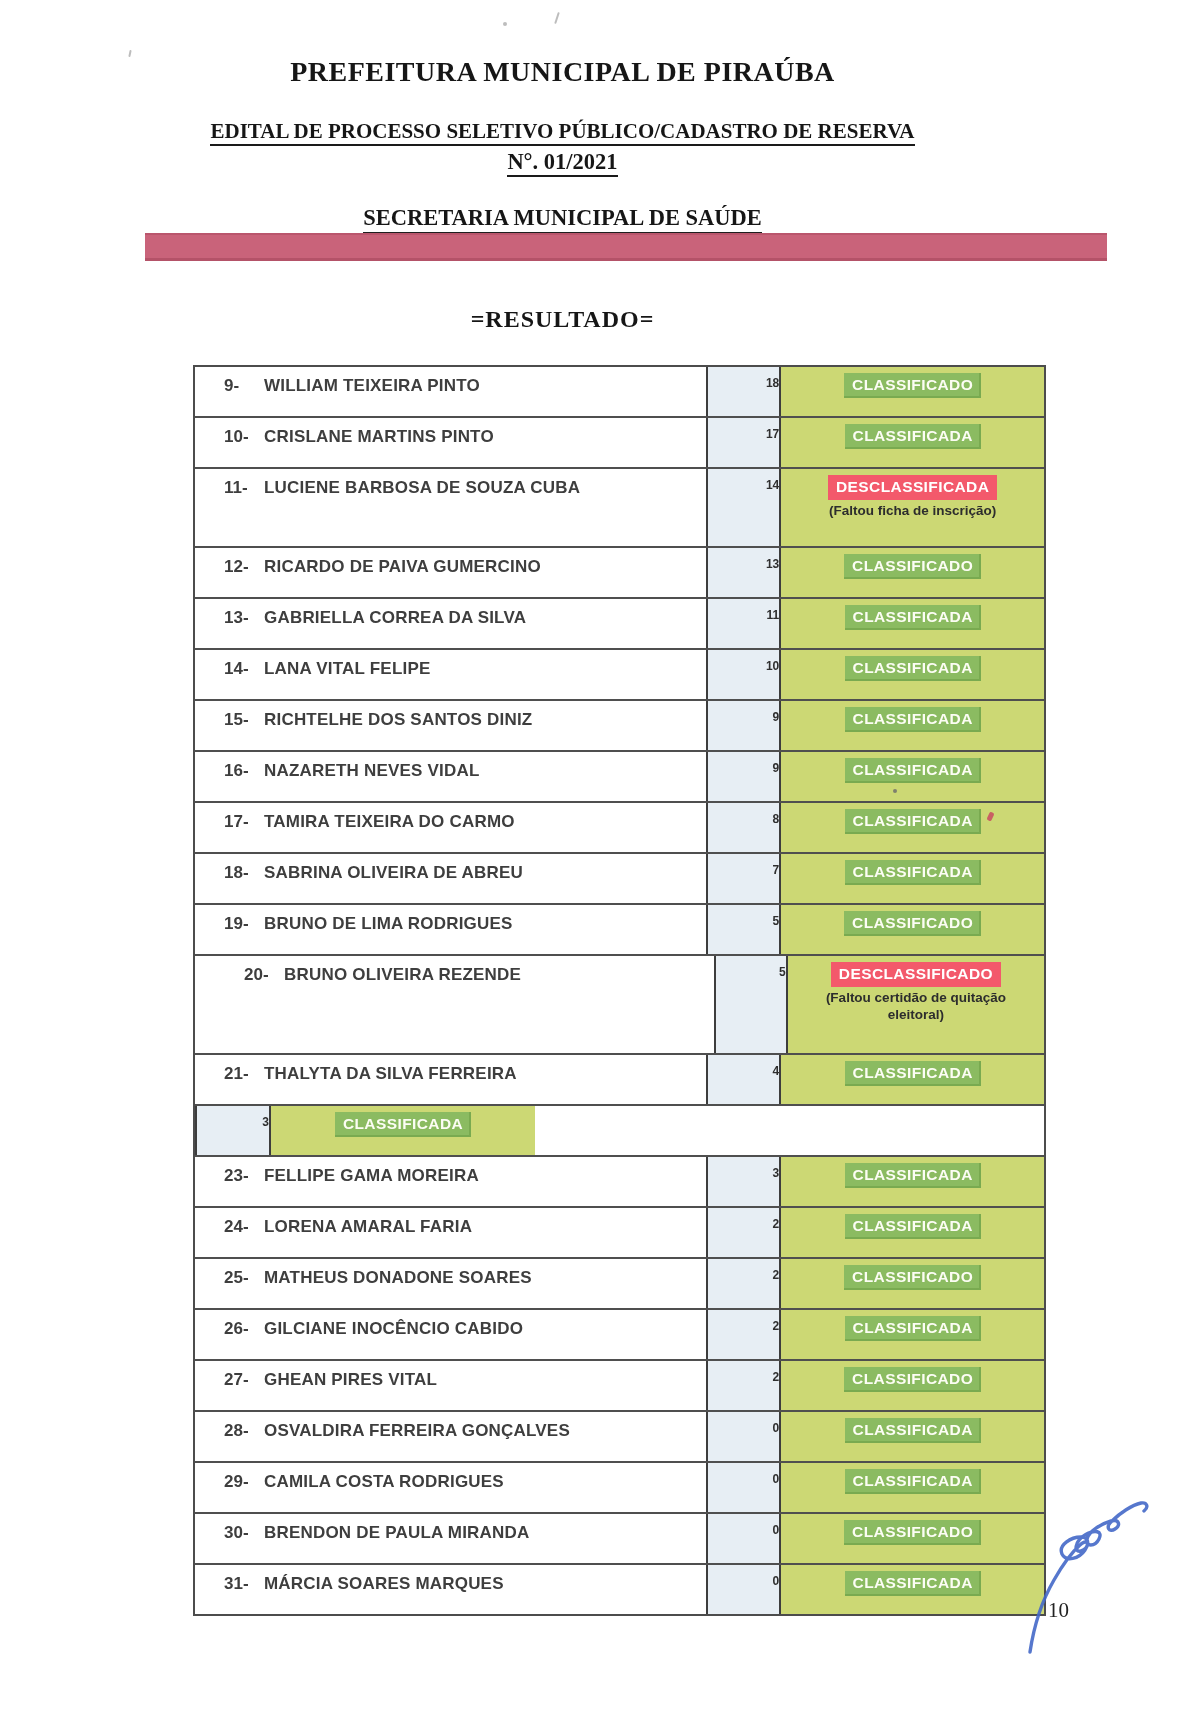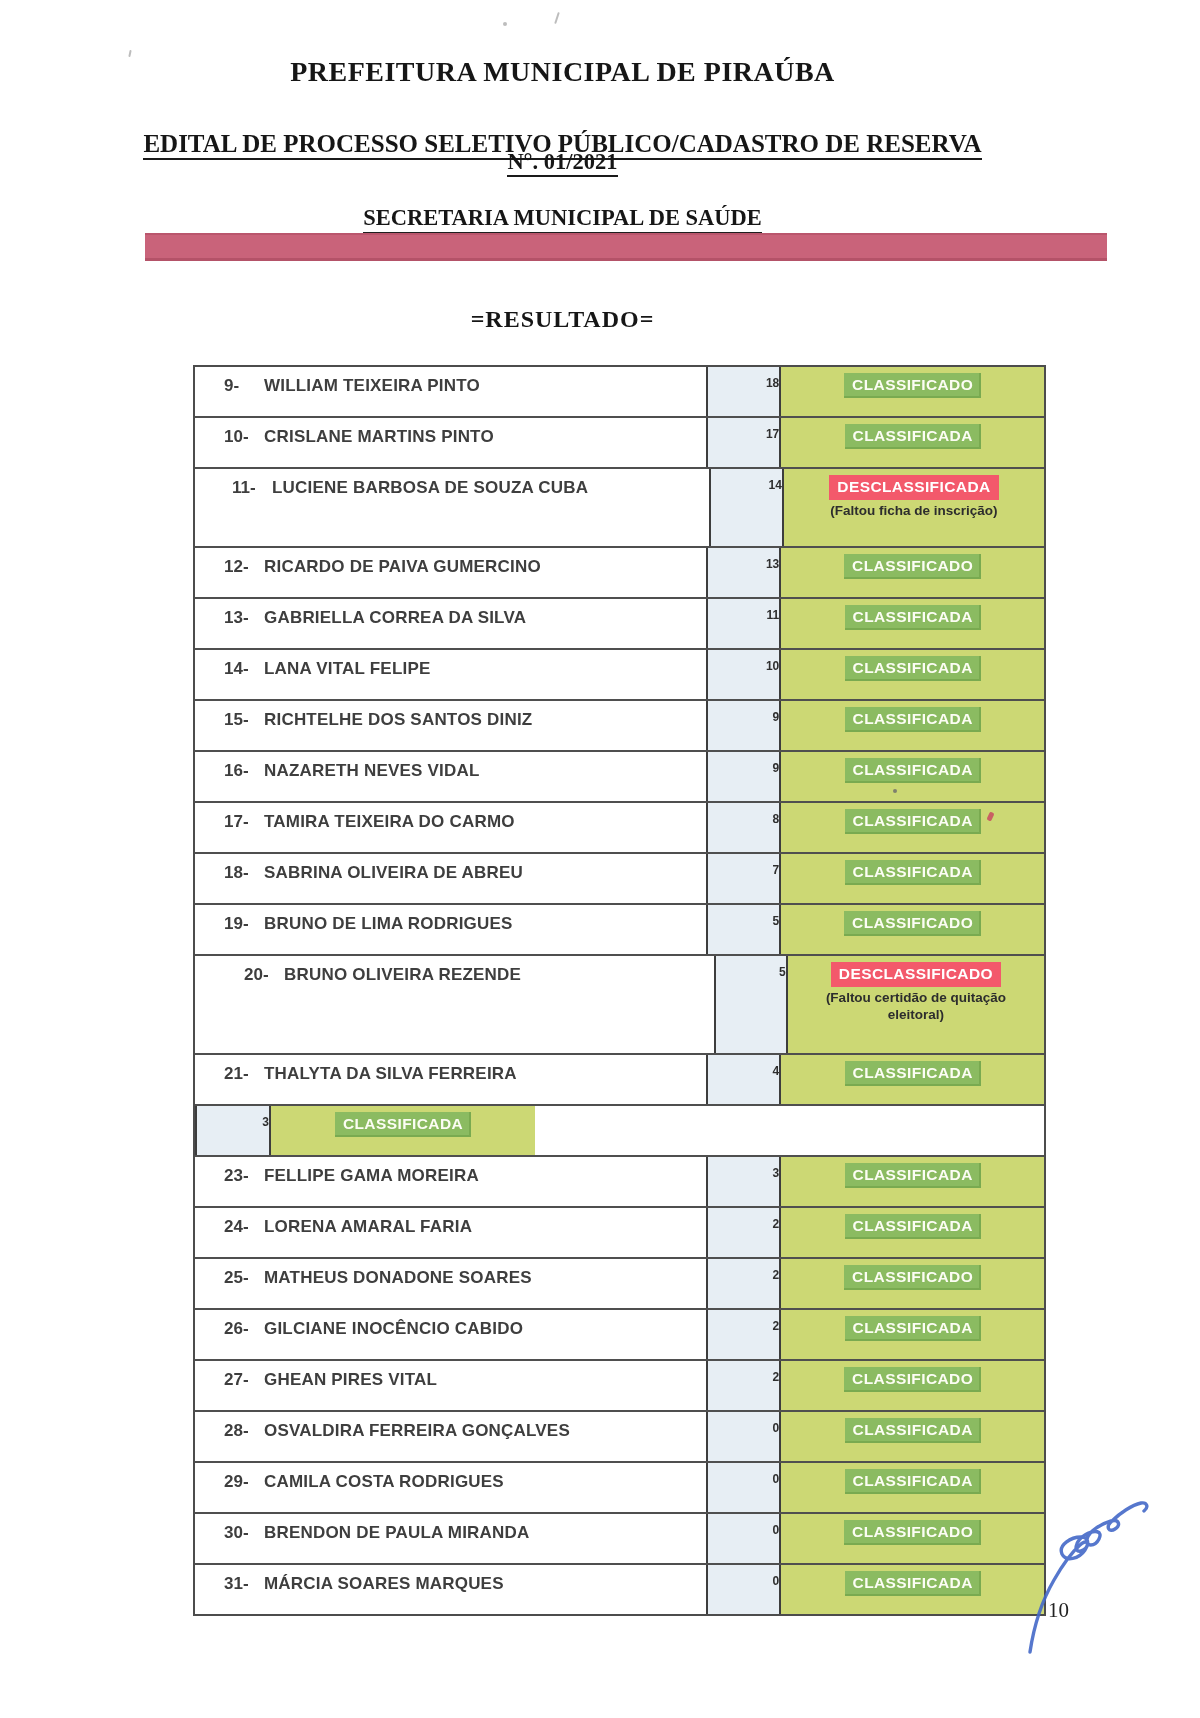--- a/index.html
+++ b/index.html
@@ -11,21 +11,21 @@
     font-family:"Liberation Sans", sans-serif;
     overflow:hidden;
   }
 
   
   .heading {
     position:absolute; left:0; width:1125px; text-align:center;
     font-family:"Liberation Serif", serif; font-weight:bold; color:#161616;
   }
   .doc-title   { top:56px;  font-size:28px; letter-spacing:0.5px; }
-  .edital      { top:130px; font-size:25px; }
+  .edital      { top:119px; font-size:21px; }
   .edital-num  { top:149px; font-size:22.5px; }
   .department  { top:205px; font-size:22.5px; }
   .resultado   { top:306px; font-size:24px; letter-spacing:1px; }
   .u2 { border-bottom:2px solid #1a1a1a; padding-bottom:1px; }
   .u3 { border-bottom:3px solid #1f1f1f; padding-bottom:2px;
         box-shadow:0 4px 0 -1px rgba(60,60,60,.35); }
 
   
   .pink-bar {
     position:absolute; left:145px; top:233px; width:962px; height:28px;
@@ -34,21 +34,21 @@
   }
 
   
   .results-table {
     position:absolute; left:193px; top:365px; width:853px;
     border:2px solid #4c4c4c; border-bottom-width:2px;
     box-sizing:border-box;
   }
   .row { display:flex; border-bottom:2px solid #4f4f4f; height:49px; }
   .row:last-child { border-bottom:none; }
-  .row.tall  { height:77px;padding-left:8px; }
+  .row.tall  { height:77px; }
   .row.xtall { height:97px;padding-left:20px; }
   .cell { box-sizing:border-box; overflow:hidden; }
   .cell-name {
     width:513px; background:#ffffff;
     padding:9px 6px 0 29px;
     display:flex; align-items:flex-start;
   }
   .rank { display:inline-block; width:40px; flex:0 0 40px;
           font-weight:bold; font-size:17px; color:#3e3e3e; }
   .name { font-weight:bold; font-size:17px; color:#3e3e3e; letter-spacing:0.2px; }

